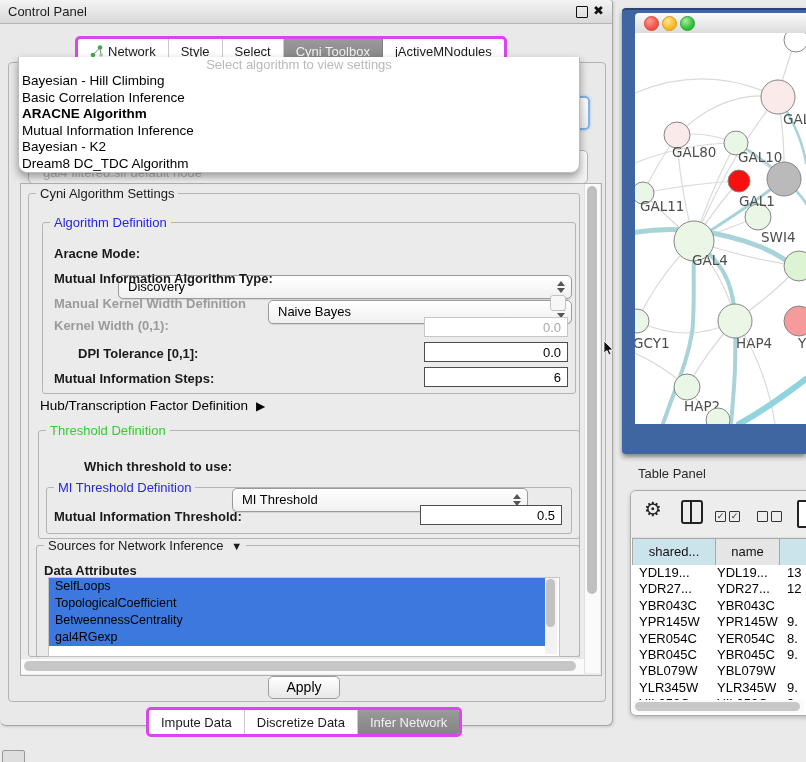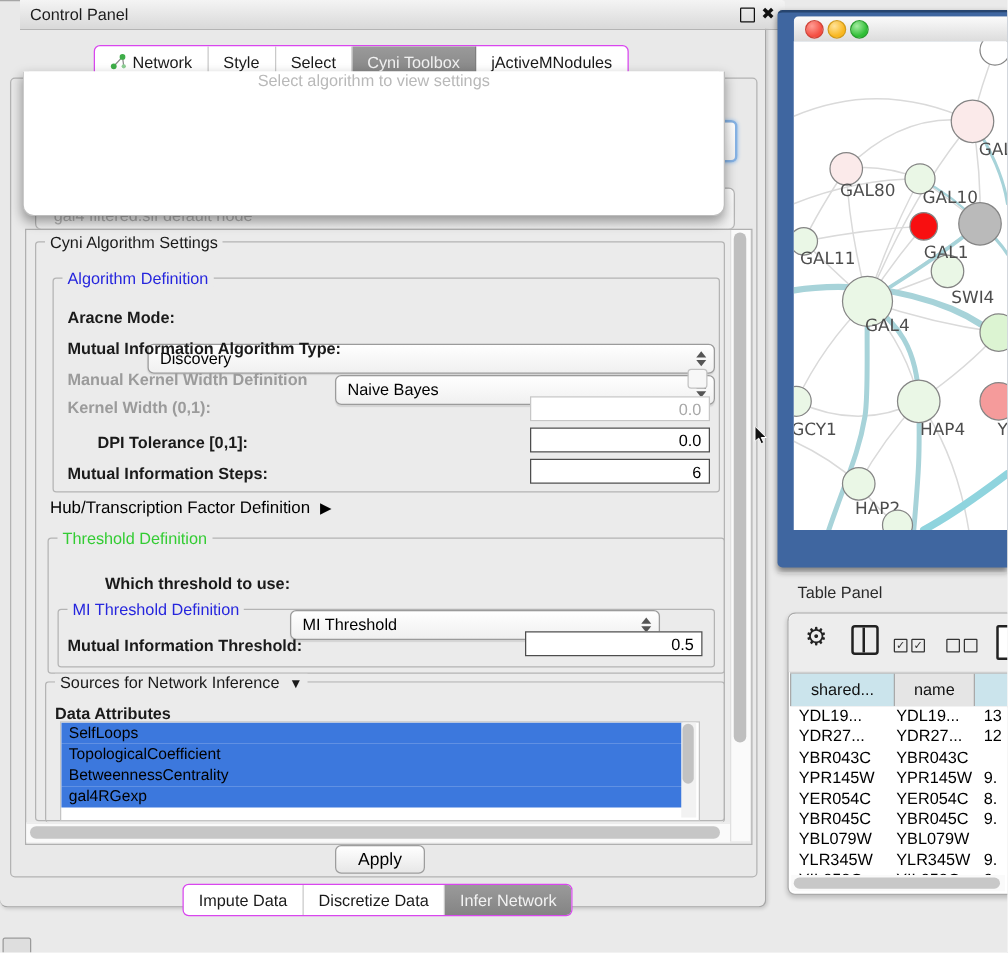--- a/index.html
+++ b/index.html
@@ -2,27 +2,27 @@
 <html><head>
 <meta charset="utf-8">
 <style>
   html,body{margin:0;padding:0;}
   #root{position:relative;width:806px;height:762px;background:#eaeaea;overflow:hidden;
         font-family:"Liberation Sans","DejaVu Sans",sans-serif;font-size:13px;color:#1a1a1a;}
   .abs{position:absolute;}
   
   .cwin{left:0;top:8;width:612px;height:724px;background:#e9e9e9;border:1px solid #a6a6a6;border-left:none;
         border-radius:0 3px 6px 6px;box-shadow:1px 1px 3px rgba(0,0,0,.15);}
-  .titlebar{left:16px;top:8;width:612px;height:23px;background:linear-gradient(#f4f4f4,#d9d9d9);
+  .titlebar{left:0;top:8;width:612px;height:23px;background:linear-gradient(#f4f4f4,#d9d9d9);
         border-bottom:1px solid #b4b4b4;border-radius:0 3px 0 0;}
   .titlebar .wt{position:absolute;left:8px;top:4px;font-size:13px;color:#1c1c1c;}
   .float-ic{position:absolute;left:576px;top:6px;width:10px;height:10px;border:1.5px solid #111;border-radius:1px;}
   .close-ic{position:absolute;left:593px;top:3px;font-size:13px;font-weight:bold;color:#111;}
   
-  .segbar{display:flex;background:#ffffff;border:1px solid #d946ef;border-radius:5px;overflow:hidden;height:24px;}
+  .segbar{display:flex;background:#ffffff;border:3px solid #d946ef;border-radius:5px;overflow:hidden;height:24px;}
   .seg{display:flex;align-items:center;justify-content:center;gap:4px;padding:0 12px;font-size:13px;color:#1a1a1a;
        border-right:1px solid #c9c9c9;white-space:nowrap;}
   .seg:last-child{border-right:none;}
   .seg.sel{background:linear-gradient(#9a9a9a,#848484);color:#f2f2f2;border-right-color:#7e7e7e;}
   .neticon{width:14px;height:14px;}
   
   .overlay{left:18px;top:57px;width:560px;height:115px;background:#ffffff;border:1px solid #bdbdbd;border-top:none;
         border-radius:0 0 9px 9px;box-shadow:0 4px 9px rgba(0,0,0,.38);z-index:40;}
   .overlay .ph{height:16px;text-align:center;color:#b9b9b9;font-size:13px;line-height:15px;}
   .algo-item{height:16.5px;line-height:16.5px;padding-left:3px;font-size:13.5px;color:#000;}
@@ -218,20 +218,28 @@
       <div class="seg">
         <span>Discretize Data</span>
       </div>
       <div class="seg sel">
         <span>Infer Network</span>
       </div>
     </div>
 
   <div class="abs overlay">
     <div class="ph">Select algorithm to view settings</div>
+    <div id="algo-list">
+        <div class="algo-item">Bayesian - Hill Climbing</div>
+        <div class="algo-item">Basic Correlation Inference</div>
+        <div class="algo-item bold">ARACNE Algorithm</div>
+        <div class="algo-item">Mutual Information Inference</div>
+        <div class="algo-item">Bayesian - K2</div>
+        <div class="algo-item">Dream8 DC_TDC Algorithm</div>
+      </div>
   </div>
 
   <div class="abs corner-ic"></div>
 
   <svg class="abs" style="left:603px;top:341px;" width="12" height="16">
     <polygon points="1,0 1,12 4,9.5 6,14 8,13 6,9 10,9" fill="#111" stroke="#fff" stroke-width="0.8"></polygon>
   </svg>
 
   <div class="abs netwin"></div>
   <div class="abs nettitle">

